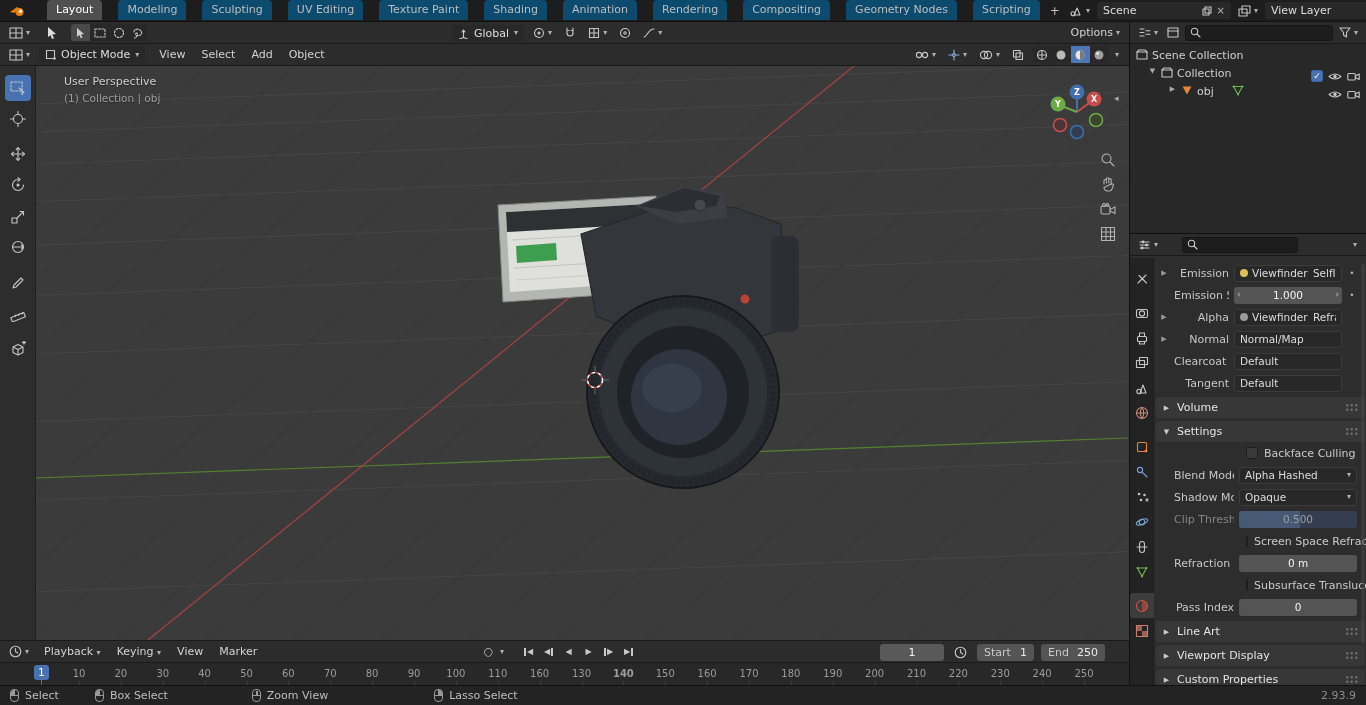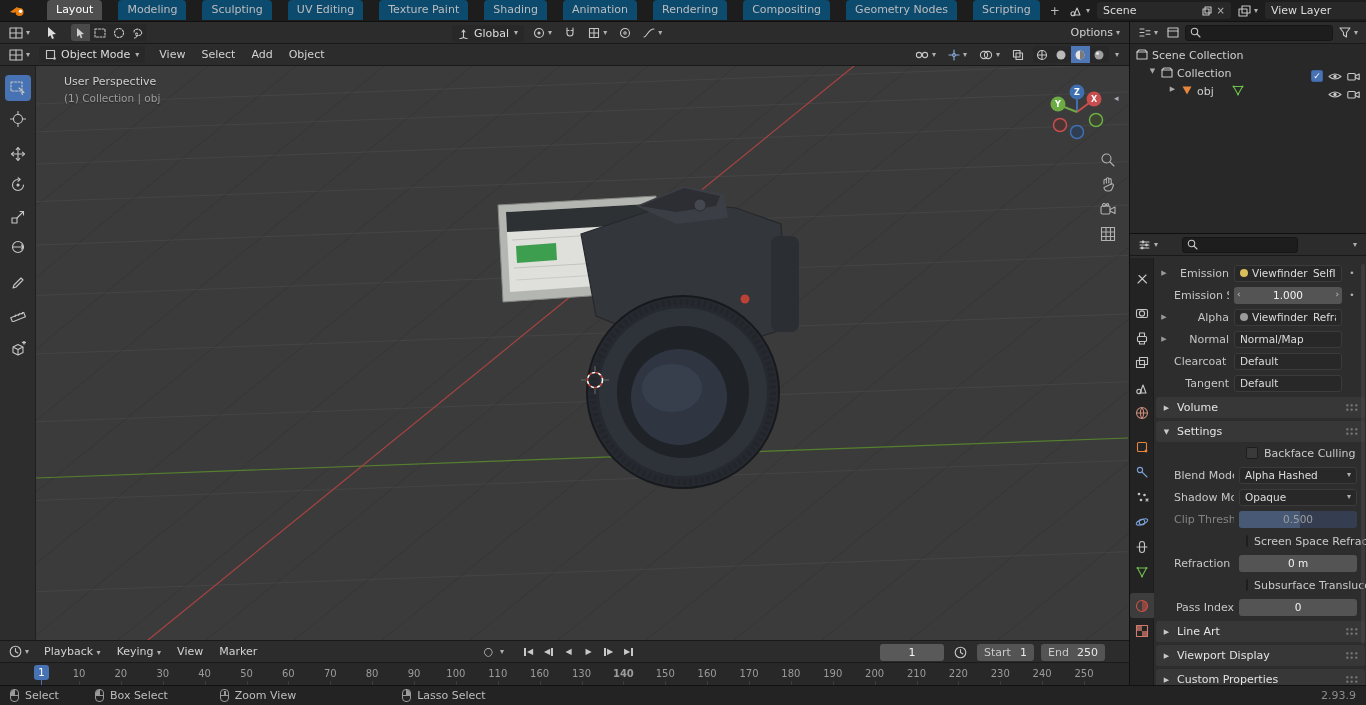--- a/index.html
+++ b/index.html
@@ -993,21 +993,21 @@
 
   <div id="statusbar">
     <span class="hint">
         <span class="mouse l"></span>
         <span>Select</span>
       </span>
     <span class="hint">
         <span class="mouse l"></span>
         <span>Box Select</span>
       </span>
-    <span class="hint" style="margin-left:16px">
+    <span class="hint" style="margin-left:48px">
         <span class="mouse m"></span>
         <span>Zoom View</span>
       </span>
     <span class="hint" style="margin-left:70px">
         <span class="mouse r"></span>
         <span>Lasso Select</span>
       </span>
     <span id="version">2.93.9</span>
   </div>
 

